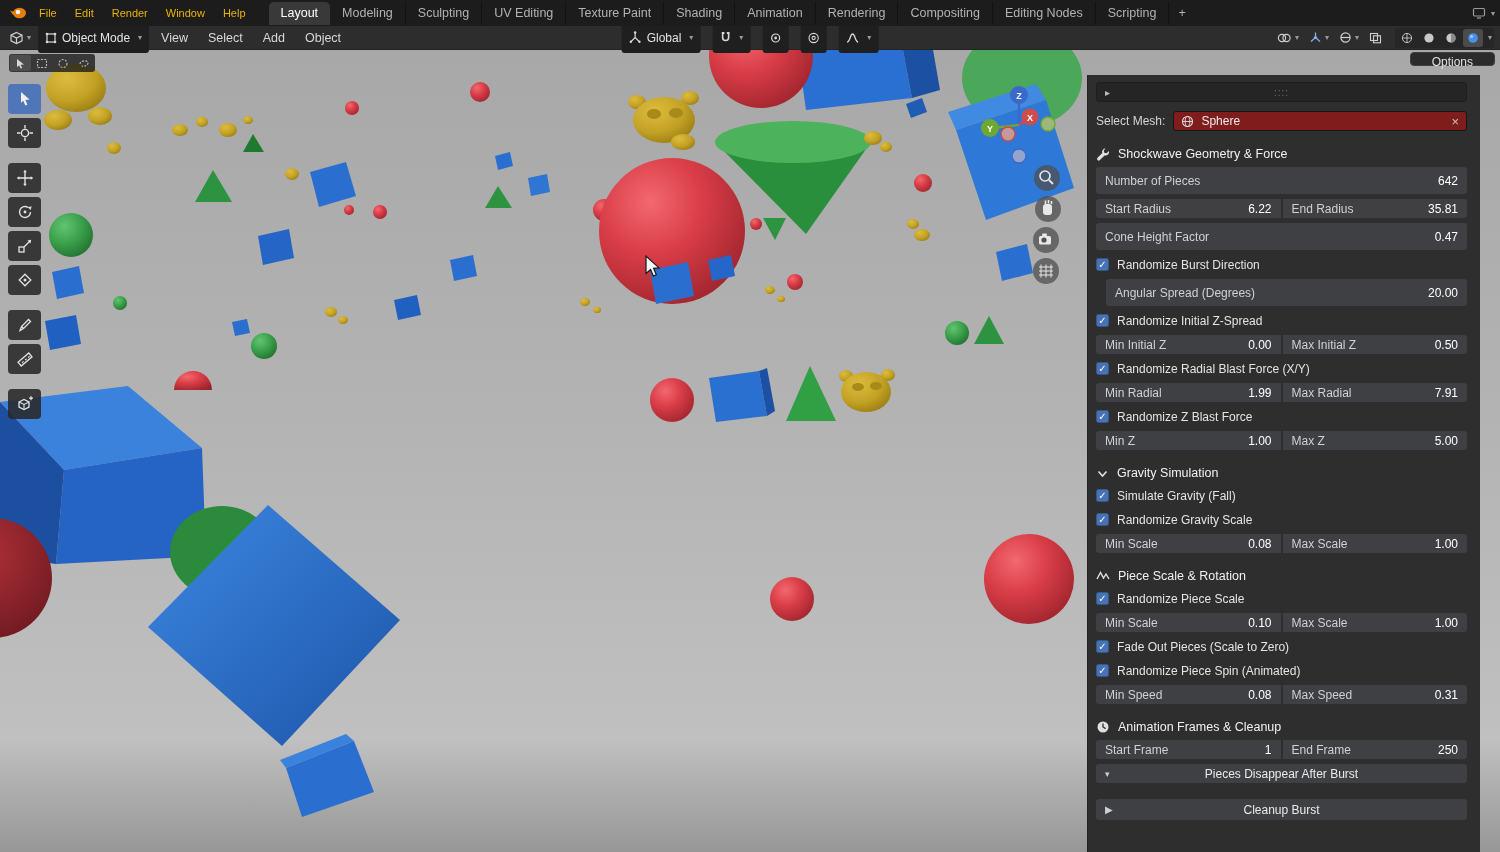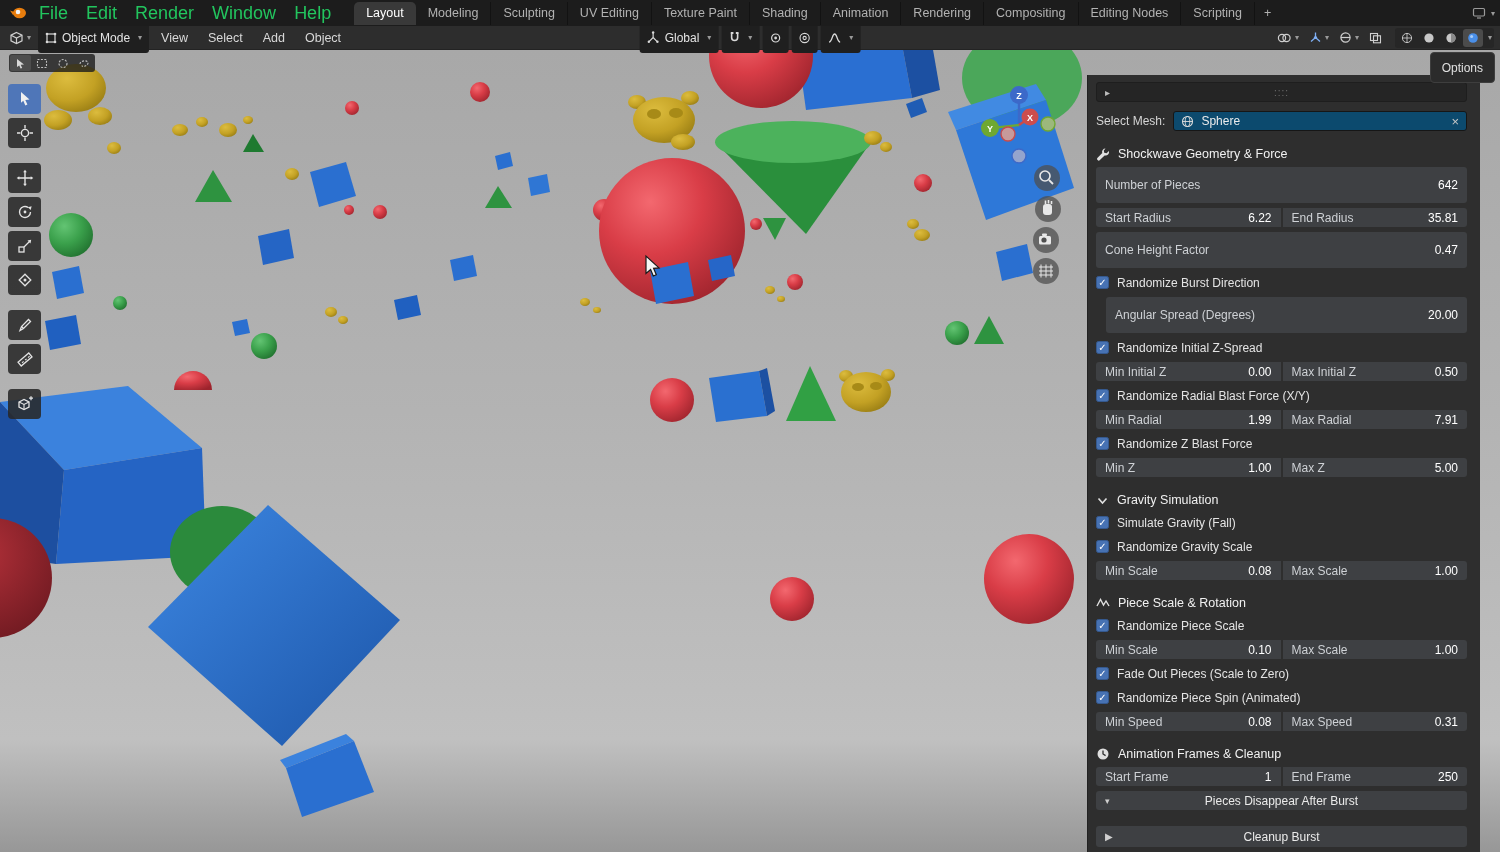--- a/index.html
+++ b/index.html
@@ -2,32 +2,32 @@
 <html><head>
 <meta charset="utf-8">
 <style>
   *{margin:0;padding:0;box-sizing:border-box;font-family:"Liberation Sans","DejaVu Sans",sans-serif}
   html,body{width:1500px;height:852px;overflow:hidden;background:#2e2e2e}
   .app{position:relative;width:1500px;height:852px}
 
   
   .topbar{position:absolute;top:0;left:0;right:0;height:26px;background:#1c1c1c;display:flex;align-items:center;z-index:30;padding-left:6px}
   .logo{width:24px;height:20px;display:flex;align-items:center;justify-content:center}
-  .menu{color:#22c55e;font-size:18px;padding:0 9px;cursor:default;line-height:26px}
+  .menu{color:#eab308;font-size:11px;padding:0 9px;cursor:default;line-height:26px}
   .tabs{display:flex;align-items:center;height:100%;margin-left:14px}
   .tab{color:#b2b2b2;font-size:12.5px;padding:4px 12px 5px;border-right:1px solid #121212;white-space:nowrap}
   .tab.active{background:#393939;color:#ffffff;border-radius:5px 5px 0 0;border-right:none}
   .tab.add{border-right:none;padding:4px 9px}
   .topbar-right{margin-left:auto;display:flex;align-items:center;color:#9a9a9a;padding-right:5px;gap:2px}
   .chev{font-size:8px;color:#9a9a9a;margin-left:3px}
 
   
   .vheader{position:absolute;top:26px;left:0;right:0;height:24px;background:#2d2d2d;border-bottom:1px solid #232323;display:flex;align-items:center;z-index:25;padding:0 6px}
   .vh-left,.vh-right{display:flex;align-items:center;gap:4px}
-  .vh-center{position:absolute;left:50%;transform:translateX(-50%);display:flex;align-items:center;gap:3px}
+  .vh-center{position:absolute;left:50%;transform:translateX(-50%);display:flex;align-items:center;gap:12px}
   .vh-right{margin-left:auto}
   .hbtn{display:flex;align-items:center;padding:2px 3px;border-radius:3px}
   .pill{display:flex;align-items:center;gap:5px;background:#1f1f1f;border-radius:3px;height:30px;padding:0 7px;color:#e4e4e4;font-size:12px}
   .hmenu{color:#d8d8d8;font-size:12.5px;padding:0 8px}
   .shading-group{display:flex;align-items:center;background:#262626;border-radius:3px;padding:1px 2px;gap:2px;margin-left:6px}
   .shade-btn{width:20px;height:18px;display:flex;align-items:center;justify-content:center;border-radius:3px}
   .shade-btn.active{background:#4b4b4b}
 
   
   .scene{position:absolute;top:50px;left:0;width:1500px;height:802px;z-index:1}
@@ -36,35 +36,35 @@
   
   .toolbar{position:absolute;left:8px;top:84px;z-index:10;display:flex;flex-direction:column;gap:4px}
   .tbtn{width:33px;height:30px;background:rgba(40,40,40,.88);border-radius:4px;display:flex;align-items:center;justify-content:center}
   .tbtn.active{background:#4f76b8}
   .tgap{height:7px}
 
   .select-modes{position:absolute;left:9px;top:54px;z-index:10;display:flex;background:rgba(28,28,28,.8);border-radius:3px;padding:1px}
   .smode{width:21px;height:16px;display:flex;align-items:center;justify-content:center;border-radius:2px}
   .smode.active{background:#4d4d4d}
 
-  .options-btn{position:absolute;top:52px;right:5px;z-index:22;background:#2b2b2b;color:#e0e0e0;font-size:12px;border:1px solid #3e3e3e;border-radius:4px;padding:2px 11px;height:31px}
+  .options-btn{position:absolute;top:52px;right:5px;z-index:22;background:#2b2b2b;color:#e0e0e0;font-size:12px;border:1px solid #3e3e3e;border-radius:4px;padding:2px 21px;height:14px}
 
   
   .sidebar{position:absolute;top:75px;right:20px;bottom:0;width:392px;background:#2e2e2e;z-index:20;padding:7px 13px 6px 8px;box-shadow:-1px 0 0 #222}
   .collapsed-bar{height:20px;background:#252525;border:1px solid #1e1e1e;border-radius:3px;display:flex;align-items:center;position:relative;margin-bottom:9px}
   .collapsed-bar .arr{margin-left:8px;font-size:10px;color:#bdbdbd}
   .collapsed-bar .grip{position:absolute;left:50%;transform:translateX(-50%);letter-spacing:1px;color:#6d6d6d;font-size:10px}
   .mesh-row{display:flex;align-items:center;margin-bottom:11px;gap:8px}
   .mesh-label{color:#d5d5d5;font-size:12px;white-space:nowrap}
-  .mesh-widget{flex:1;height:20px;background:#0c4a6e;border:1px solid #161616;border-radius:3px;display:flex;align-items:center;padding:0 7px;gap:7px;color:#ececec;font-size:12px}
+  .mesh-widget{flex:1;height:20px;background:#7f1d1d;border:1px solid #161616;border-radius:3px;display:flex;align-items:center;padding:0 7px;gap:7px;color:#ececec;font-size:12px}
   .mesh-widget .close{margin-left:auto;color:#c7c7c7;font-size:13px;line-height:1}
   .sec-head{display:flex;align-items:center;gap:8px;margin:16px 0 6px;color:#f1f1f1;font-size:12.5px;font-weight:normal}
   .sec-head:first-of-type{margin-top:12px}
   .prow{margin-bottom:5px}
-  .slider{height:36px;background:#3e4043;border-radius:3px;display:flex;align-items:center;justify-content:space-between;padding:0 9px;font-size:12px}
+  .slider{height:27px;background:#3e4043;border-radius:3px;display:flex;align-items:center;justify-content:space-between;padding:0 9px;font-size:12px}
   .flabel{color:#ced1d5}
   .fvalue{color:#ffffff}
   .pair{display:grid;grid-template-columns:1fr 1fr;gap:2px}
   .pair .cell{height:19px;background:#3e4043;display:flex;align-items:center;justify-content:space-between;padding:0 9px;font-size:12px}
   .pair .cell:first-child{border-radius:3px 0 0 3px}
   .pair .cell:last-child{border-radius:0 3px 3px 0}
   .check{display:flex;align-items:center;gap:8px;height:19px}
   .cbox{width:13px;height:13px;background:#4772b3;border:1px solid #35598f;border-radius:2.5px;display:flex;align-items:center;justify-content:center;color:#fff;font-size:10px;line-height:1}
   .clabel{color:#e4e4e4;font-size:12px}
   .indent{margin-left:10px}

